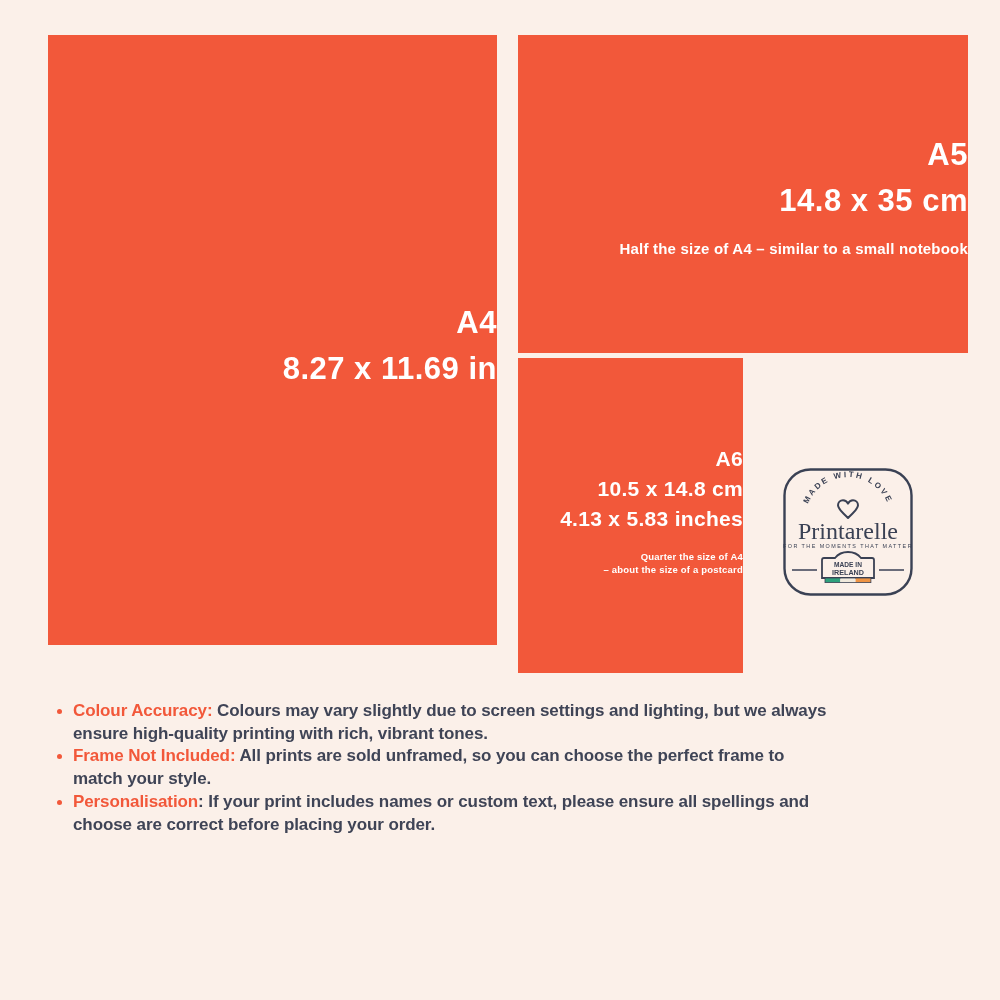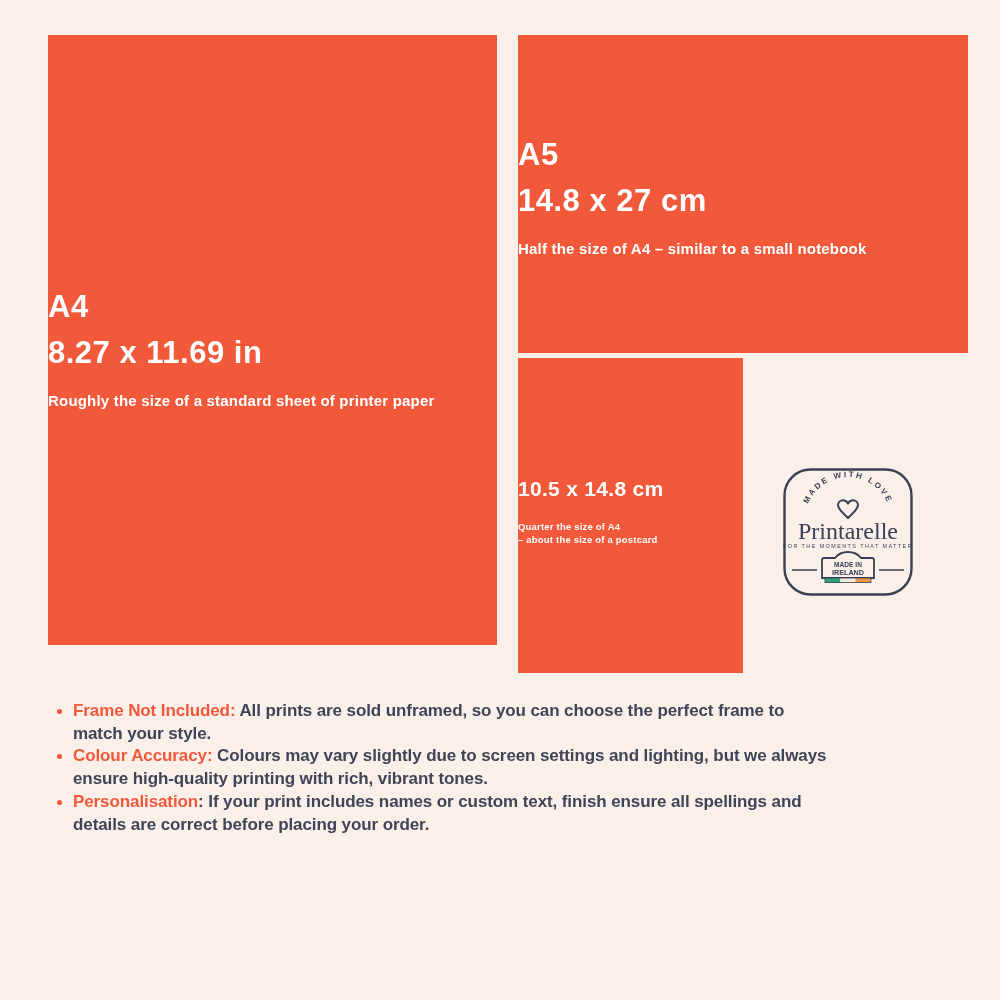--- a/index.html
+++ b/index.html
@@ -2,21 +2,21 @@
 <html><head>
 <meta charset="utf-8">
 <style>
   * { margin:0; padding:0; box-sizing:border-box; }
   html,body { background:#FBF0E9; }
   body { font-family:"Liberation Sans", sans-serif; }
   .poster { position:relative; width:1000px; height:1000px; background:#FBF0E9; overflow:hidden; }
 
   
   .card { position:absolute; background:#F2583A; color:#FFFFFF;
-          display:flex; align-items:center; justify-content:center; text-align:left; }
+          display:flex; align-items:center; justify-content:center; text-align:right; }
   #card-a4 { left:48px; top:35px;  width:449px; height:610px; }
   #card-a5 { left:518px; top:35px; width:450px; height:318px; }
   #card-a6 { left:518px; top:358px; width:225px; height:315px; }
   .card-inner { width:100%; }
   #card-a4 .card-inner { transform:translateY(6px); }
   #card-a6 .card-inner { transform:translateY(-6px); }
   .big  { font-size:31px; font-weight:bold; line-height:46px; letter-spacing:0.5px; }
   .big6 { font-size:21px; font-weight:bold; line-height:30px; letter-spacing:0.3px; }
   .card-note  { font-size:15px; font-weight:bold; margin-top:16px; letter-spacing:0.2px; }
   .card-note6 { font-size:9.5px; font-weight:bold; line-height:13px; margin-top:16px; letter-spacing:0.2px; }
@@ -35,35 +35,36 @@
 </style>
 </head>
 <body>
 
 <div class="poster">
 
   <section class="card" id="card-a4">
     <div class="card-inner">
       <div class="big">A4</div>
       <div class="big">8.27 x 11.69 in</div>
-      <div class="card-note">Roughly the size of a standard sheet of printer paper</div>
     </div>
   </section>
 
   <section class="card" id="card-a5">
     <div class="card-inner">
       <div class="big">A5</div>
-      <div class="big">14.8 x 27 cm</div>
+      <div class="big">14.8 x 35 cm</div>
       <div class="card-note">Half the size of A4 – similar to a small notebook</div>
     </div>
   </section>
 
   <section class="card" id="card-a6">
     <div class="card-inner">
+      <div class="big6">A6</div>
       <div class="big6">10.5 x 14.8 cm</div>
+      <div class="big6">4.13 x 5.83 inches</div>
       <div class="card-note6">
         <div>Quarter the size of A4</div>
         <div>– about the size of a postcard</div>
       </div>
     </div>
   </section>
 
   <div id="logo">
     <svg width="130" height="128" viewBox="0 0 130 128">
       <rect x="1.5" y="1.5" width="127" height="125" rx="26" fill="none" stroke="#3A4154" stroke-width="2.4"></rect>
@@ -86,25 +87,25 @@
           <rect x="37.6" y="26" width="15.3" height="4.6" fill="#EF9444"></rect>
           <rect x="7" y="26" width="45.9" height="4.6" fill="none" stroke="#3A4154" stroke-width="0.8"></rect>
         </g>
       </g>
     </svg>
   </div>
 
   <ul class="notes">
     <li class="note">
       <span class="dot"></span>
+      <span class="lbl">Colour Accuracy:</span><span class="body"> Colours may vary slightly due to screen settings and lighting, but we always ensure high-quality printing with rich, vibrant tones.</span>
+    </li>
+    <li class="note">
+      <span class="dot"></span>
       <span class="lbl">Frame Not Included:</span><span class="body"> All prints are sold unframed, so you can choose the perfect frame to match your style.</span>
     </li>
     <li class="note">
       <span class="dot"></span>
-      <span class="lbl">Colour Accuracy:</span><span class="body"> Colours may vary slightly due to screen settings and lighting, but we always ensure high-quality printing with rich, vibrant tones.</span>
-    </li>
-    <li class="note">
-      <span class="dot"></span>
-      <span class="lbl">Personalisation</span><span class="body">: If your print includes names or custom text, finish ensure all spellings and details are correct before placing your order.</span>
+      <span class="lbl">Personalisation</span><span class="body">: If your print includes names or custom text, please ensure all spellings and choose are correct before placing your order.</span>
     </li>
   </ul>
 
 </div>
 
 </body></html>

